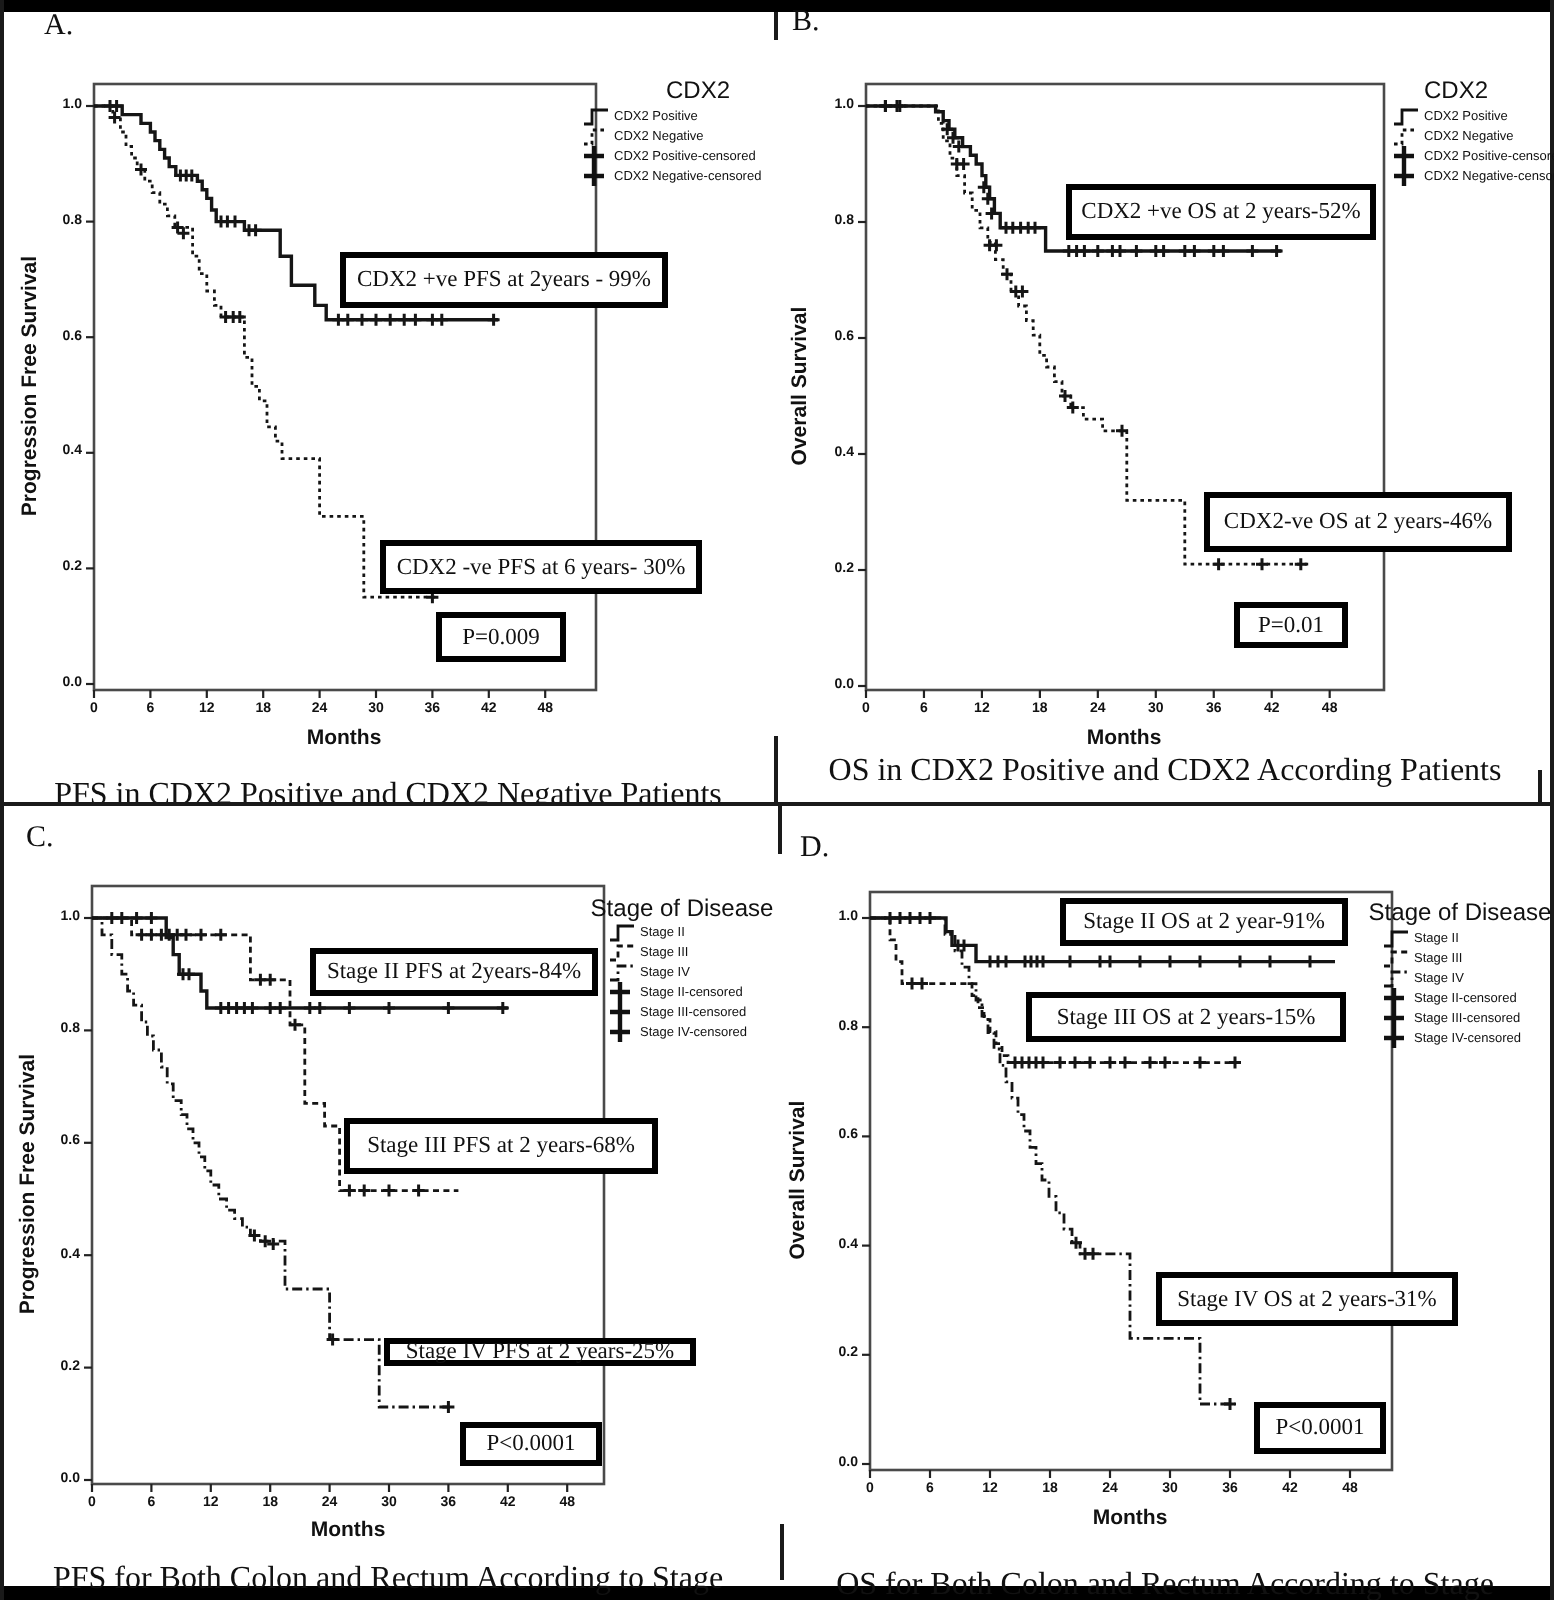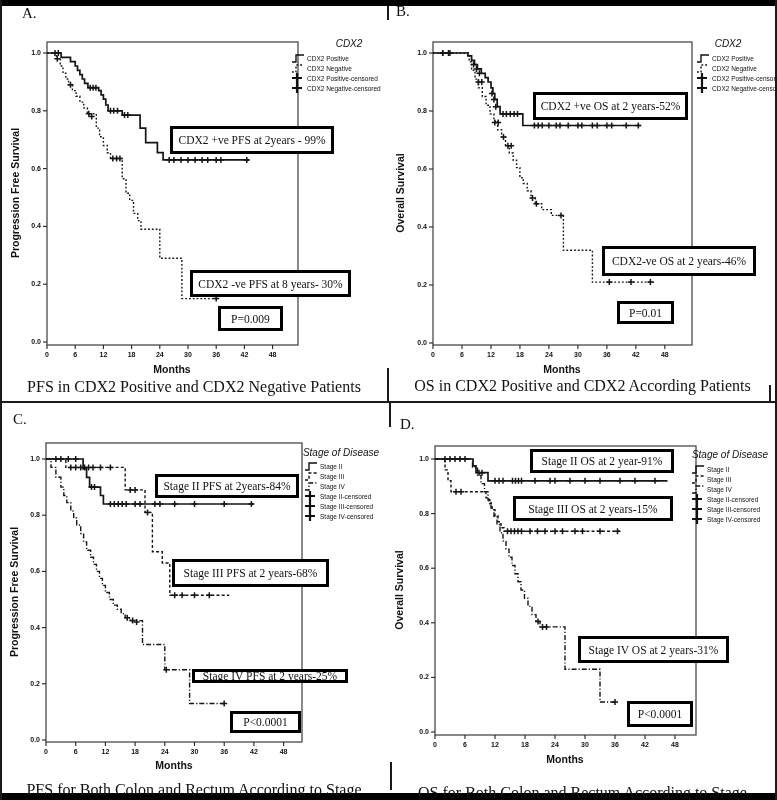--- a/index.html
+++ b/index.html
@@ -10,21 +10,21 @@
   .vline{position:absolute;width:2px;background:#1a1a1a;}
   .hline{position:absolute;height:2px;background:#1a1a1a;}
   .quad{position:absolute;overflow:hidden;}
   .plot{position:absolute;left:0;top:0;}
   .plabel{position:absolute;font-family:"Liberation Serif",serif;font-size:15px;color:#111;}
   .caption{position:absolute;left:0;right:0;text-align:center;
            font-family:"Liberation Serif",serif;font-size:16px;color:#111;white-space:nowrap;}
   .ylabel{position:absolute;font-size:10.5px;font-weight:bold;color:#111;white-space:nowrap;
           transform:translate(-50%,-50%) rotate(-90deg);}
   .xlabel{position:absolute;font-size:10.5px;font-weight:bold;color:#111;transform:translateX(-50%);}
-  .ltitle{position:absolute;font-size:10px;color:#111;transform:translateX(-50%);white-space:nowrap;font-style:italic;}
+  .ltitle{position:absolute;font-size:12px;color:#111;transform:translateX(-50%);white-space:nowrap;}
   .legend{position:absolute;}
   .lg-row{display:flex;align-items:center;height:10px;}
   .lg-sym{width:15px;display:inline-flex;align-items:center;}
   .lg-lab{font-size:6.5px;color:#111;white-space:nowrap;margin-left:1px;}
   .ann{position:absolute;border:3px solid #000;background:#fff;display:flex;align-items:center;
        justify-content:center;font-family:"Liberation Serif",serif;font-size:11.5px;color:#111;
        white-space:nowrap;box-sizing:border-box;}
   .tick-x{position:absolute;font-size:7px;font-weight:bold;width:16px;text-align:center;color:#111;}
   .tick-y{position:absolute;font-size:7px;font-weight:bold;width:22px;text-align:right;color:#111;}
 </style>
@@ -118,38 +118,38 @@
         </div>
         <div class="lg-row">
           <span class="lg-sym">
             <svg width="14" height="10" viewBox="0 0 14 10">
               <path d="M1,5 H11 M6,0 V10" stroke="#111" stroke-width="2.2" fill="none"></path>
             </svg>
           </span>
           <span class="lg-lab">CDX2 Negative-censored</span>
         </div>
       </div>
-    <div class="caption" style="top: 378px;">PFS in CDX2 Positive and CDX2 Negative Patients</div>
+    <div class="caption" style="top: 389px;">PFS in CDX2 Positive and CDX2 Negative Patients</div>
   <div class="tick-x" style="left: 39px; top: 351px;">0</div>
       <div class="tick-x" style="left: 67.2px; top: 351px;">6</div>
       <div class="tick-x" style="left: 95.4px; top: 351px;">12</div>
       <div class="tick-x" style="left: 123.6px; top: 351px;">18</div>
       <div class="tick-x" style="left: 151.8px; top: 351px;">24</div>
       <div class="tick-x" style="left: 180px; top: 351px;">30</div>
       <div class="tick-x" style="left: 208.2px; top: 351px;">36</div>
       <div class="tick-x" style="left: 236.4px; top: 351px;">42</div>
       <div class="tick-x" style="left: 264.6px; top: 351px;">48</div>
       <div class="tick-y" style="left: 19px; top: 338px;">0.0</div>
       <div class="tick-y" style="left: 19px; top: 280.2px;">0.2</div>
       <div class="tick-y" style="left: 19px; top: 222.4px;">0.4</div>
       <div class="tick-y" style="left: 19px; top: 164.6px;">0.6</div>
       <div class="tick-y" style="left: 19px; top: 106.8px;">0.8</div>
       <div class="tick-y" style="left: 19px; top: 49px;">1.0</div>
       <div class="ann" style="left: 170px; top: 126px; width: 164px; height: 28px;">CDX2 +ve PFS at 2years - 99%</div>
-      <div class="ann" style="left: 190px; top: 270px; width: 161px; height: 27px;">CDX2 -ve PFS at 8 years- 30%</div>
+      <div class="ann" style="left: 190px; top: 270px; width: 161px; height: 27px;">CDX2 -ve PFS at 6 years- 30%</div>
       <div class="ann" style="left: 218px; top: 306px; width: 65px; height: 25px;">P=0.009</div>
     </div>
 
   <div class="quad" style="left:388px;top:0;width:389px;height:403px;">
     <span class="plabel" style="left: 8px; top: 3px;">B.</span>
     <svg class="plot" width="389" height="403" viewBox="0 0 389 403">
         <rect x="45" y="42" width="259" height="303" fill="none" stroke="#4a4a4a" stroke-width="1.3"></rect>
         <line x1="45" y1="345" x2="45" y2="349" stroke="#222" stroke-width="1.1"></line>
         <line x1="73.98" y1="345" x2="73.98" y2="349" stroke="#222" stroke-width="1.1"></line>
         <line x1="102.96000000000001" y1="345" x2="102.96000000000001" y2="349" stroke="#222" stroke-width="1.1"></line>

